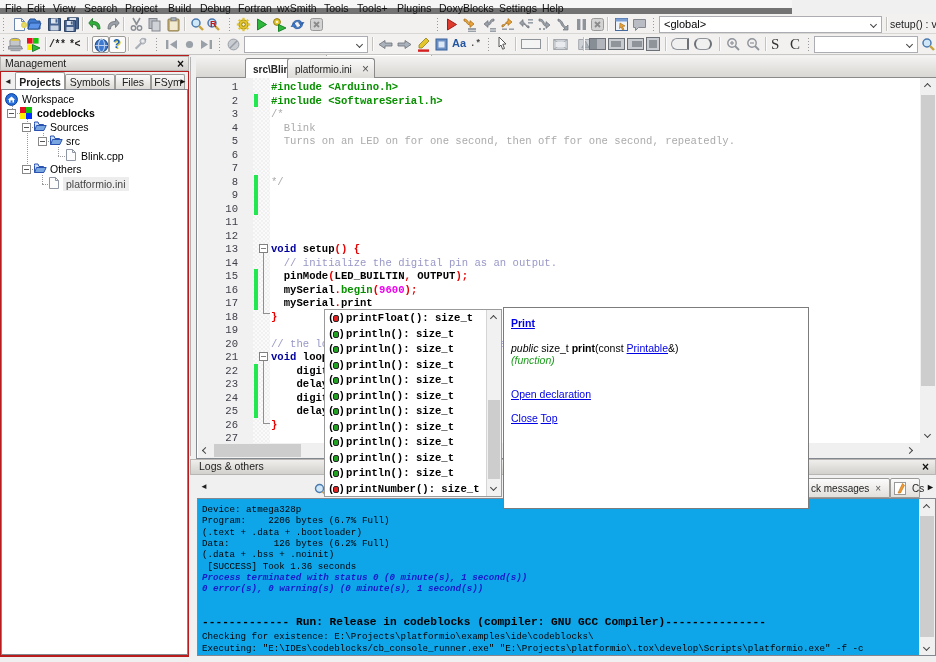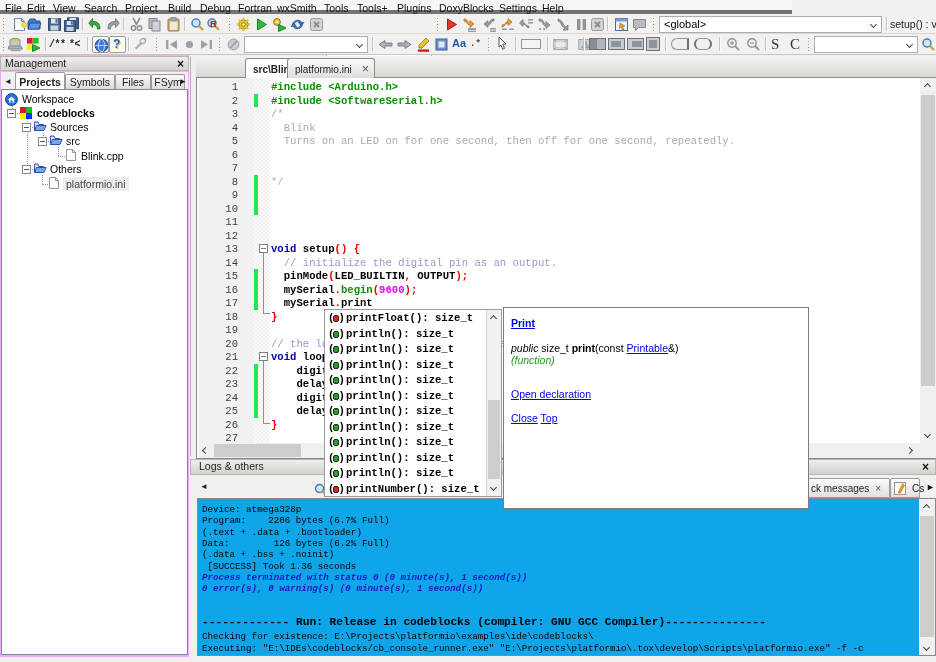--- a/index.html
+++ b/index.html
@@ -1,34 +1,34 @@
 <!DOCTYPE html>
 <html><head>
 <meta charset="utf-8">
 <style>
 * { margin:0; padding:0; box-sizing:border-box; }
 html,body { width:936px; height:662px; overflow:hidden; }
 body { font-family:"Liberation Sans", sans-serif; font-size:11px; background:#f0f0f0; }
 #root { position:relative; width:936px; height:662px; background:#f0f0f0; }
 .abs { position:absolute; }
 
-#menubar { position:absolute; left:0; top:0; width:792px; height:14px; background:#f6f6f6; border-bottom:4px solid #737373; }
+#menubar { position:absolute; left:0; top:0; width:792px; height:14px; background:#f6f6f6; border-bottom:6px solid #737373; }
 #menubar span { position:absolute; top:1.5px; font-size:10.5px; color:#111; }
 
 #tb1 { position:absolute; left:0; top:14px; width:936px; height:20px; background:#f2f1f0; border-bottom:1px solid #d9d7d4; }
 #tb2 { position:absolute; left:0; top:34px; width:936px; height:21px; background:#f2f1f0; border-bottom:1px solid #c8c6c2; }
 .grip { position:absolute; top:3px; width:3px; height:14px;
   background-image:radial-gradient(circle, #9a9a9a 34%, transparent 40%);
   background-size:3px 3px; }
 .tsep { position:absolute; top:3px; width:1px; height:14px; background:#c5c3c0; box-shadow:1px 0 0 #fbfbfb; }
 .ticon { position:absolute; width:15px; height:15px; }
 .combo { position:absolute; background:#fff; border:1px solid #abadb3; font-size:11px; color:#000; }
 .combo .arr { position:absolute; right:5px; top:5px; width:5px; height:5px; border-left:1.5px solid #444; border-top:1.5px solid #444; transform:rotate(225deg); }
 
-#mgmt { position:absolute; left:0; top:55px; width:189px; height:602px; background:#f0abfc; }
+#mgmt { position:absolute; left:0; top:55px; width:189px; height:602px; background:#b91c1c; }
 #mgmt-cap { position:absolute; left:0; top:1px; width:189px; height:15px;
   background:linear-gradient(#efeeec,#d3d1cd); border:1px solid #b8b6b2; }
 #mgmt-cap .t { position:absolute; left:4px; top:0px; color:#222; font-size:10.5px; }
 #mgmt-cap .x { position:absolute; right:4px; top:0px; color:#111; font-size:12px; font-weight:bold; }
 #mgmt-tabs { position:absolute; left:1px; top:17px; width:187px; height:17px; background:#f0f0f0; }
 .mtab { position:absolute; top:2px; height:15px; border:1px solid #9d9b98; border-bottom:none;
   background:linear-gradient(#fbfbfb,#dddbd7); color:#222; text-align:center;
   border-radius:2px 2px 0 0; padding-top:1px; font-size:10.5px; }
 .mtab.active { background:#fff; font-weight:bold; top:0px; height:17px; padding-top:3px; z-index:2; }
 #mgmt-tree { position:absolute; left:1px; top:34px; width:187px; height:566px; background:#fff; border:1px solid #828790; }

